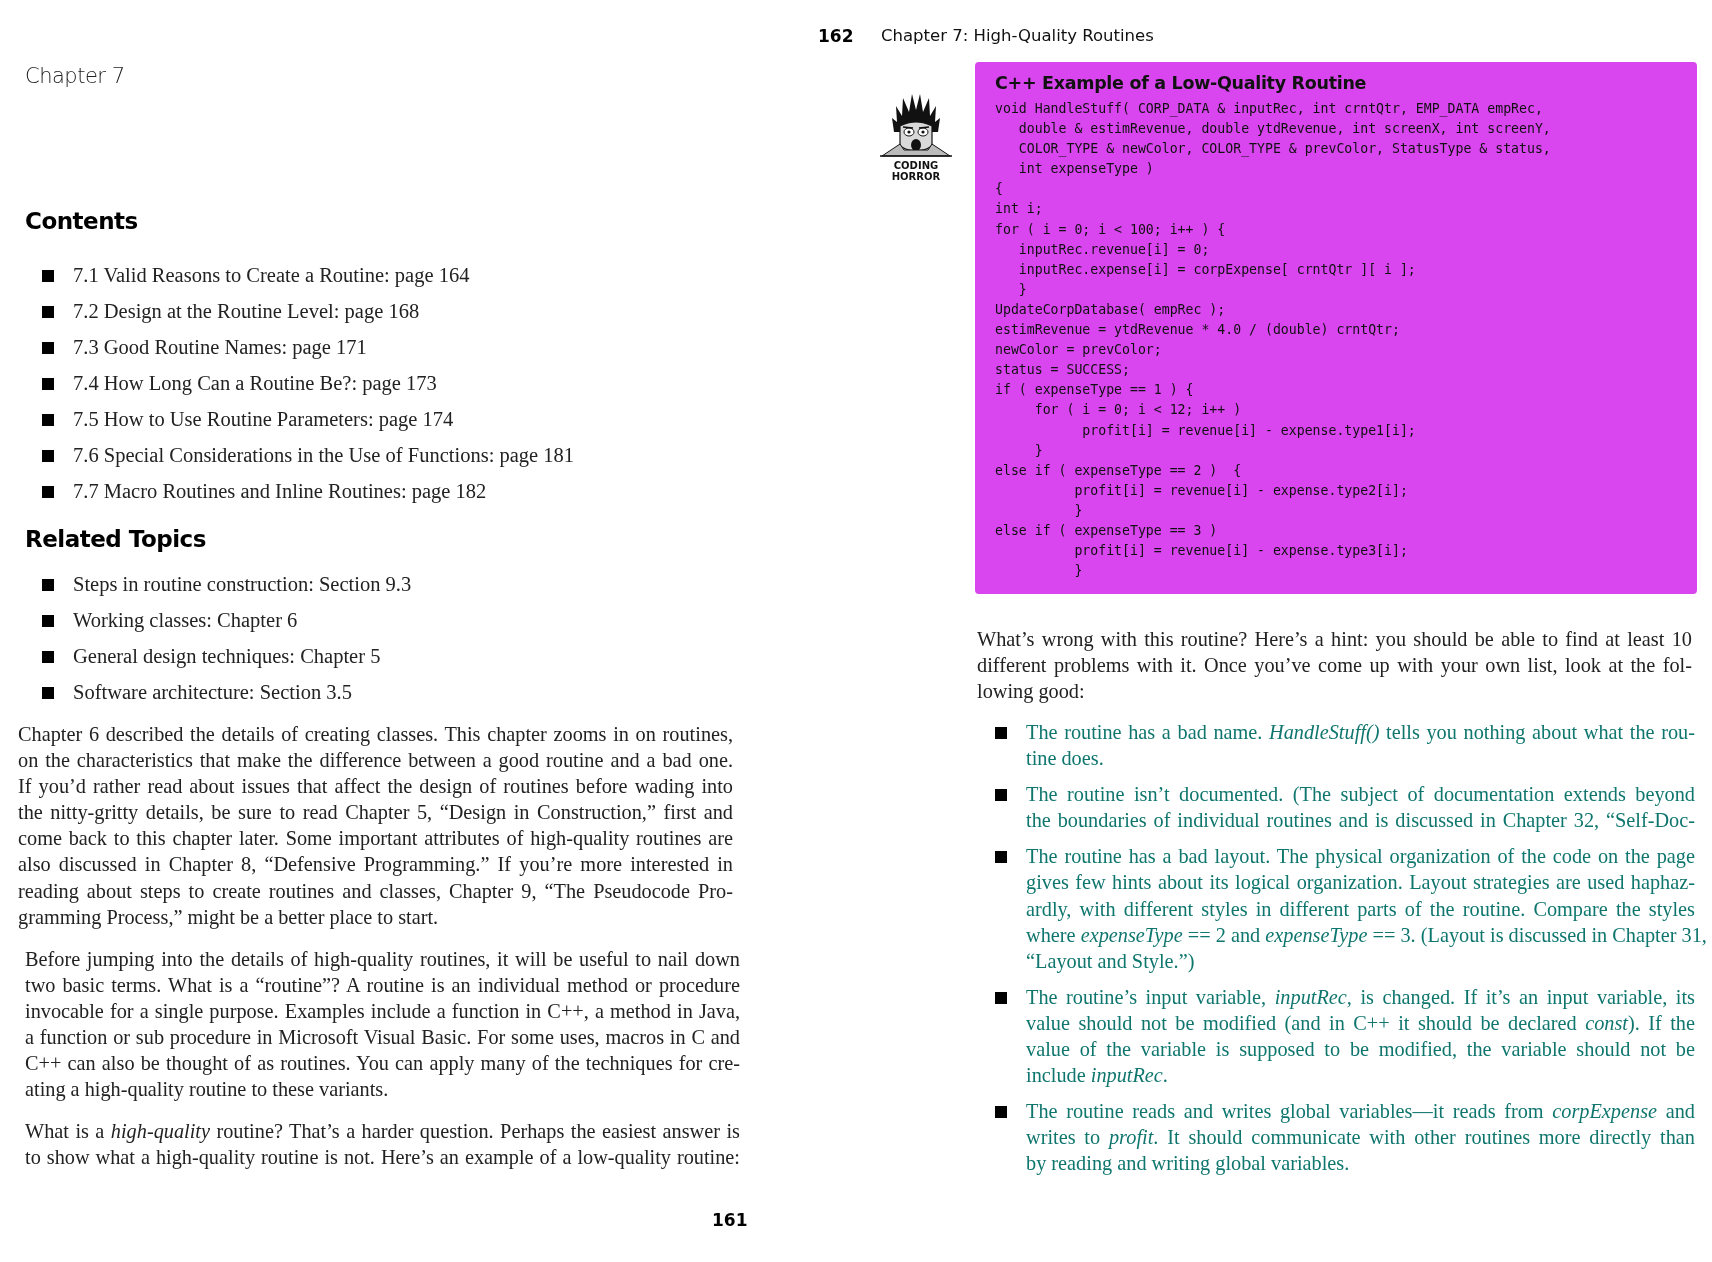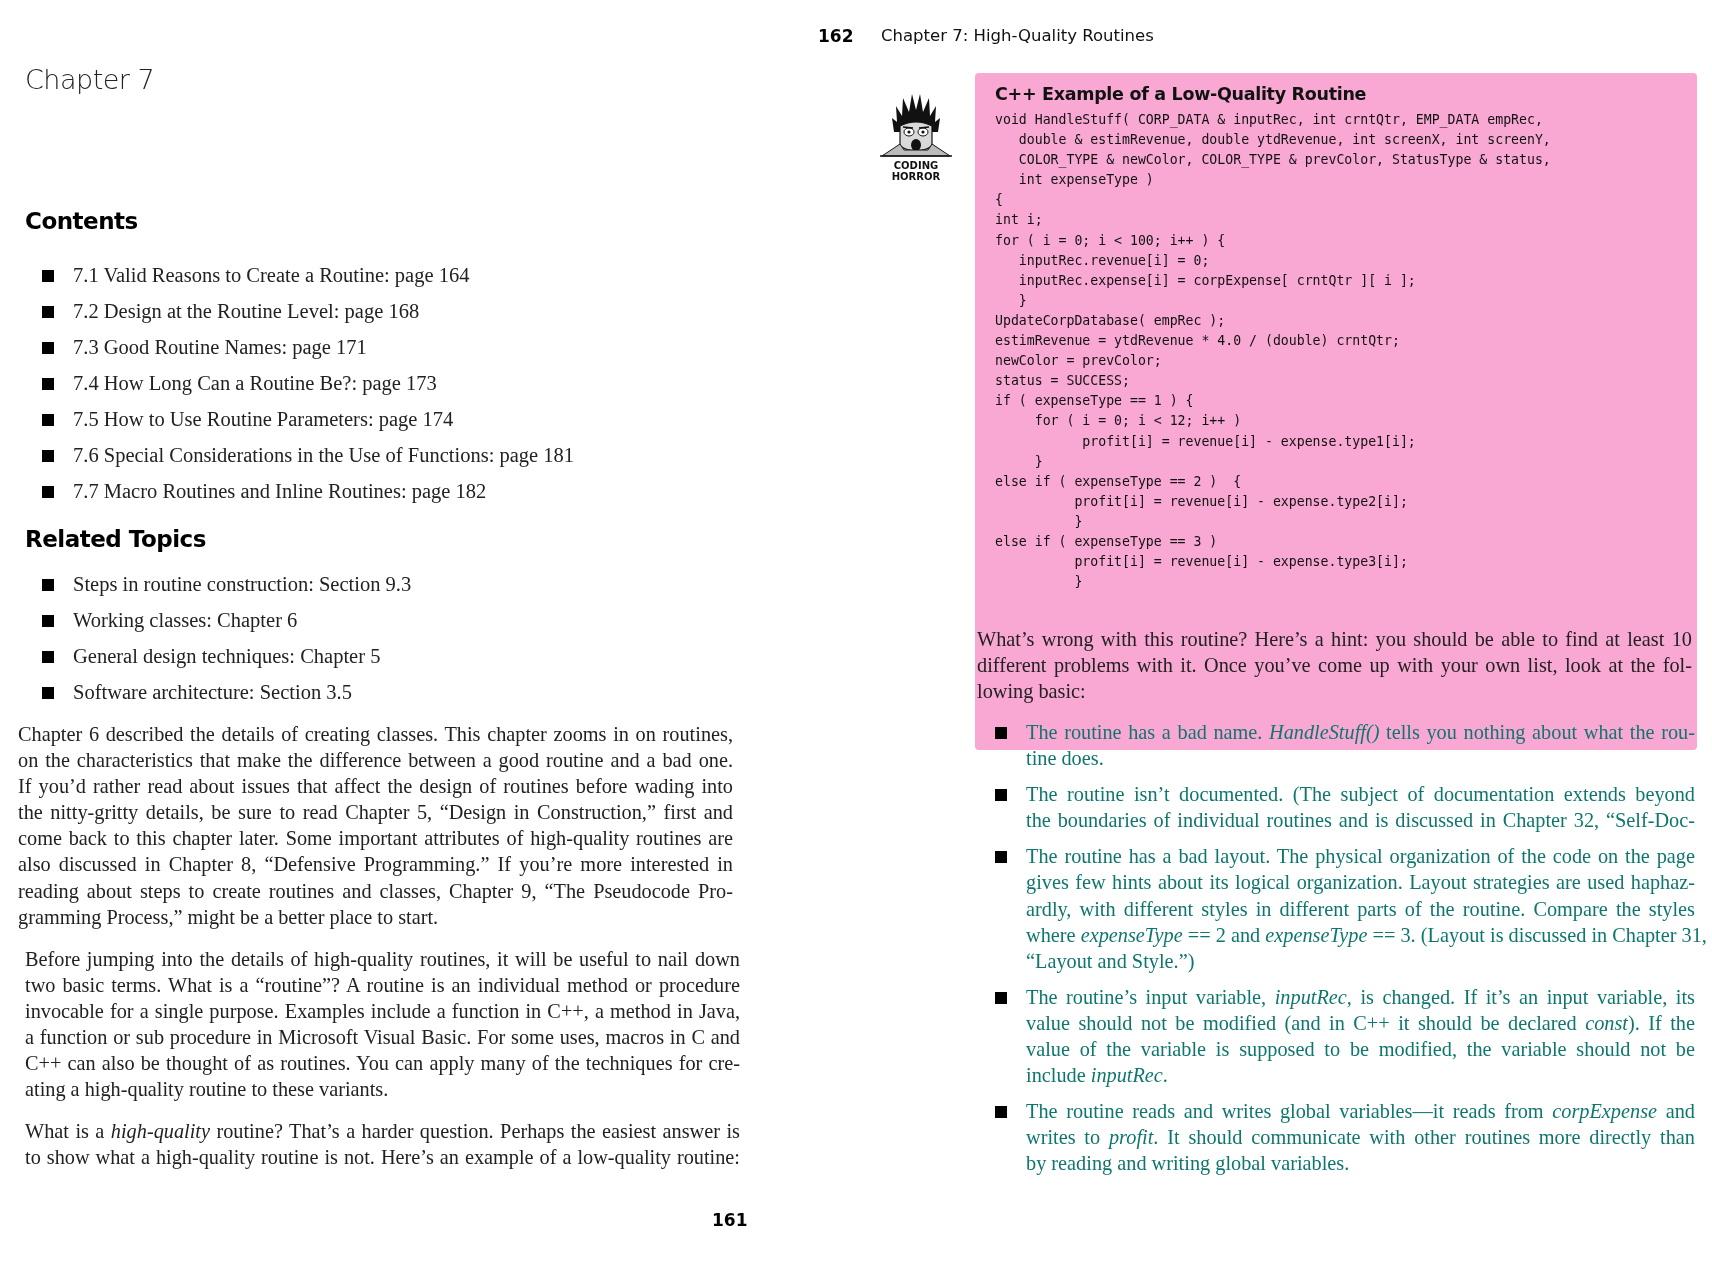--- a/index.html
+++ b/index.html
@@ -1,21 +1,21 @@
 <!DOCTYPE html>
 <html><head>
 <meta charset="utf-8">
 <style>
   html, body { margin:0; padding:0; background:#ffffff; }
   body { width:1712px; height:1262px; position:relative; overflow:hidden; color:#1a1a1a; }
   .page { position:absolute; top:0; height:1262px; }
   #left-page { left:0; width:760px; }
   #right-page { left:800px; width:912px; }
 
-  .chapter-label { position:absolute; left:25px; top:64px; font-size:27px; font-weight:300; color:#222; font-family:"DejaVu Sans", sans-serif; letter-spacing:-0.5px; }
+  .chapter-label { position:absolute; left:25px; top:64px; font-size:21px; font-weight:300; color:#222; font-family:"DejaVu Sans", sans-serif; letter-spacing:-0.5px; }
   .chapter-title { position:absolute; left:23px; top:108px; font-size:50px; font-weight:bold; color:#000; font-family:"DejaVu Sans", sans-serif; letter-spacing:-1px; }
 
   .section-heading { position:absolute; left:25px; font-size:23px; font-weight:bold; color:#000; font-family:"DejaVu Sans", sans-serif; letter-spacing:-0.5px; }
 
   .bullet-list { position:absolute; margin:0; padding:0; list-style:none; }
   .bullet-list li { position:relative; height:36px; line-height:36px; font-family:"Liberation Serif", serif; font-size:20.5px; color:#222; }
   .bullet-sq { position:absolute; width:12px; height:12px; background:#000; }
 
   #contents-list { left:42px; top:257px; }
   #contents-list li .txt { position:absolute; left:31px; top:0; white-space:nowrap; }
@@ -33,21 +33,21 @@
 
   .page-number { position:absolute; font-family:"DejaVu Sans", sans-serif; font-weight:bold; font-size:17px; color:#000; }
   #page-num-left { left:712px; top:1210px; }
 
   #running-head-num { left:18px; top:26px; }
   .running-title { position:absolute; left:81px; top:26px; font-family:"DejaVu Sans", sans-serif; font-size:16.5px; color:#111; }
 
   .horror-icon { position:absolute; left:80px; top:90px; width:72px; height:92px; }
   .horror-label { position:absolute; left:0; width:72px; text-align:center; font-family:"DejaVu Sans", sans-serif; font-weight:bold; font-size:10px; line-height:11px; color:#111; }
 
-  .code-box { position:absolute; left:175px; top:73px; width:722px; height:677px; background:#f9a8d4; border-radius:4px; }
+  .code-box { position:absolute; left:175px; top:62px; width:722px; height:532px; background:#d946ef; border-radius:4px; }
   .code-title { position:absolute; left:20px; top:11px; font-family:"DejaVu Sans", sans-serif; font-size:17.5px; font-weight:600; color:#111; letter-spacing:-0.3px; }
   .code-body { position:absolute; left:20px; top:37px; margin:0; font-family:"DejaVu Sans Mono", monospace; font-size:13.2px; line-height:20.1px; color:#111; white-space:pre; }
 
   #right-para { left:177px; top:626px; width:715px; }
   #problems-list { position:absolute; left:195px; top:719px; width:700px; margin:0; padding:0; list-style:none; }
   #problems-list li { position:relative; padding-left:31px; font-family:"Liberation Serif", serif; font-size:20.3px; line-height:26.1px; color:#0f766e; margin-bottom:10px; }
   #problems-list li .bullet-sq { left:0; top:8px; }
   #problems-list li .pline { display:block; white-space:nowrap; text-align:justify; text-align-last:justify; }
   #problems-list li .pline.last { text-align-last:left; }
   em { font-style:italic; }
@@ -188,21 +188,21 @@
           profit[i] = revenue[i] - expense.type2[i];
           }
 else if ( expenseType == 3 )
           profit[i] = revenue[i] - expense.type3[i];
           }</pre>
   </div>
 
   <div class="body-para" id="right-para">
     <span class="line">What’s wrong with this routine? Here’s a hint: you should be able to find at least 10</span>
     <span class="line">different problems with it. Once you’ve come up with your own list, look at the fol-</span>
-    <span class="line last">lowing basic:</span>
+    <span class="line last">lowing good:</span>
   </div>
 
   <ul id="problems-list">
     <li>
       <span class="bullet-sq"></span>
       <span class="pline"><span>The routine has a bad name. </span><em>HandleStuff()</em><span> tells you nothing about what the rou-</span></span>
       <span class="pline last">tine does.</span>
     </li>
     <li>
       <span class="bullet-sq"></span>

